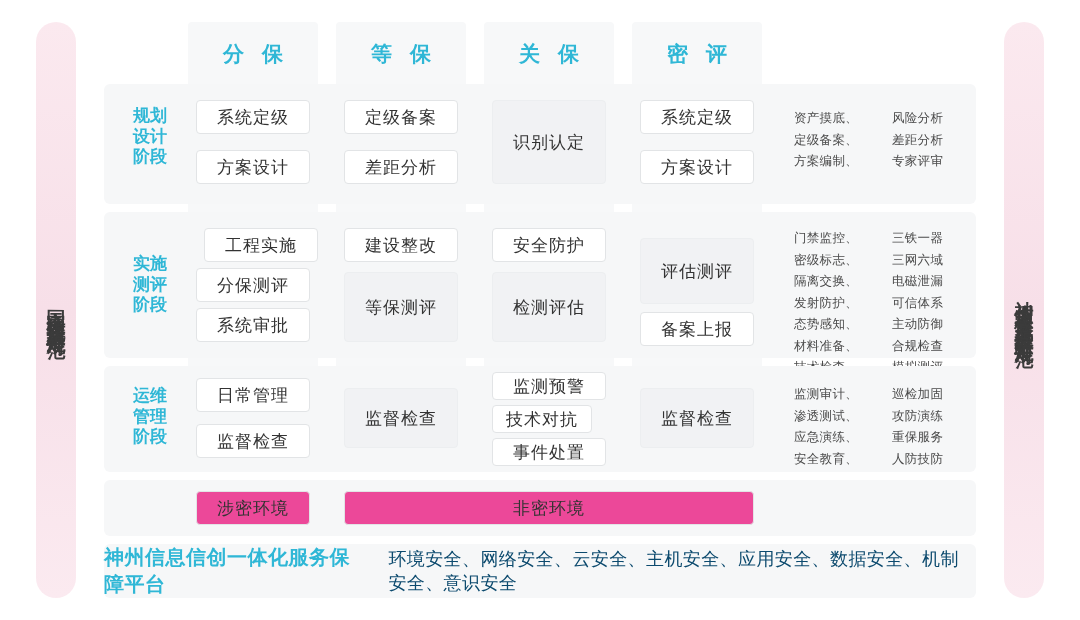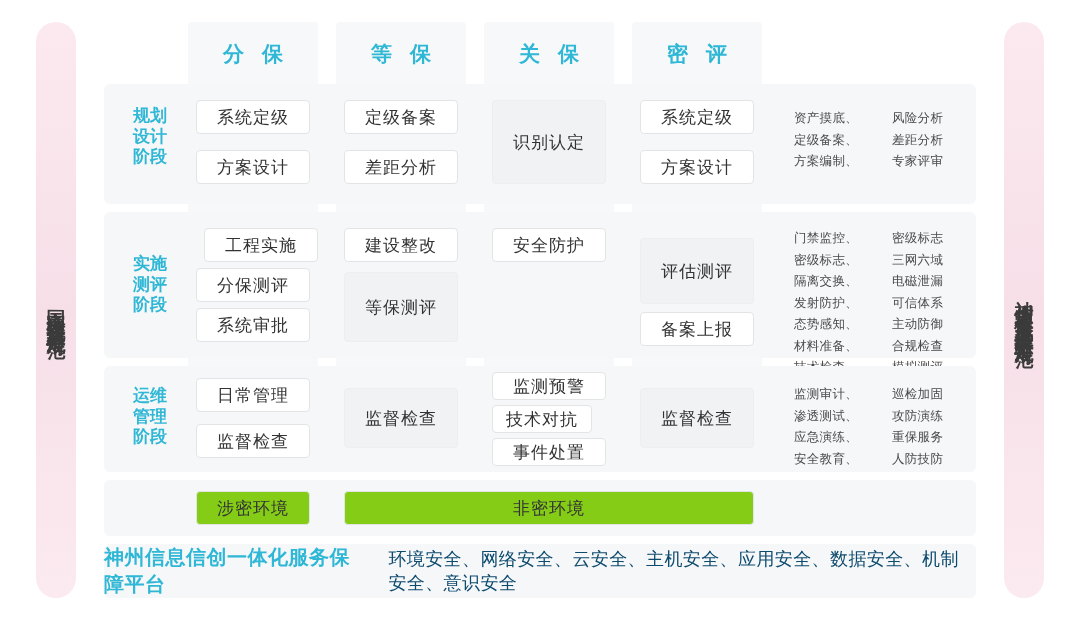--- a/index.html
+++ b/index.html
@@ -147,21 +147,21 @@
     width: 872px;
     height: 56px;
     background: #f6f7f8;
     border-radius: 6px;
   }
   .env-cell {
     position: absolute;
     box-sizing: border-box;
     height: 34px;
     top: 11px;
-    background: #84cc16;
+    background: #ec4899;
     border: 1px solid #e2e4e6;
     border-radius: 4px;
     display: flex;
     align-items: center;
     justify-content: center;
     font-size: 17px;
     color: #333;
     letter-spacing: 1px;
   }
 
@@ -254,35 +254,36 @@
       </div>
 
       <div class="cell" style="left:92px; top:16px; width:114px; height:34px;margin-left:8px;">工程实施</div>
       <div class="cell" style="left:92px; top:56px; width:114px; height:34px;">分保测评</div>
       <div class="cell" style="left:92px; top:96px; width:114px; height:34px;">系统审批</div>
 
       <div class="cell" style="left:240px; top:16px; width:114px; height:34px;">建设整改</div>
       <div class="cell plain" style="left:240px; top:60px; width:114px; height:70px;">等保测评</div>
 
       <div class="cell" style="left:388px; top:16px; width:114px; height:34px;">安全防护</div>
+      <div class="cell plain" style="left:388px; top:60px; width:114px; height:70px;">检测评估</div>
 
       <div class="cell plain" style="left:536px; top:26px; width:114px; height:66px;">评估测评</div>
       <div class="cell" style="left:536px; top:100px; width:114px; height:34px;">备案上报</div>
 
       <div class="desc" style="left:690px; top:16px;">
         <div>门禁监控、</div>
         <div>密级标志、</div>
         <div>隔离交换、</div>
         <div>发射防护、</div>
         <div>态势感知、</div>
         <div>材料准备、</div>
         <div>技术检查、</div>
       </div>
       <div class="desc" style="left:788px; top:16px;">
-        <div>密级标志</div>
+        <div>三铁一器</div>
         <div>三网六域</div>
         <div>电磁泄漏</div>
         <div>可信体系</div>
         <div>主动防御</div>
         <div>合规检查</div>
         <div>模拟测评</div>
       </div>
     </div>
 
     <div class="rowgroup r3">

